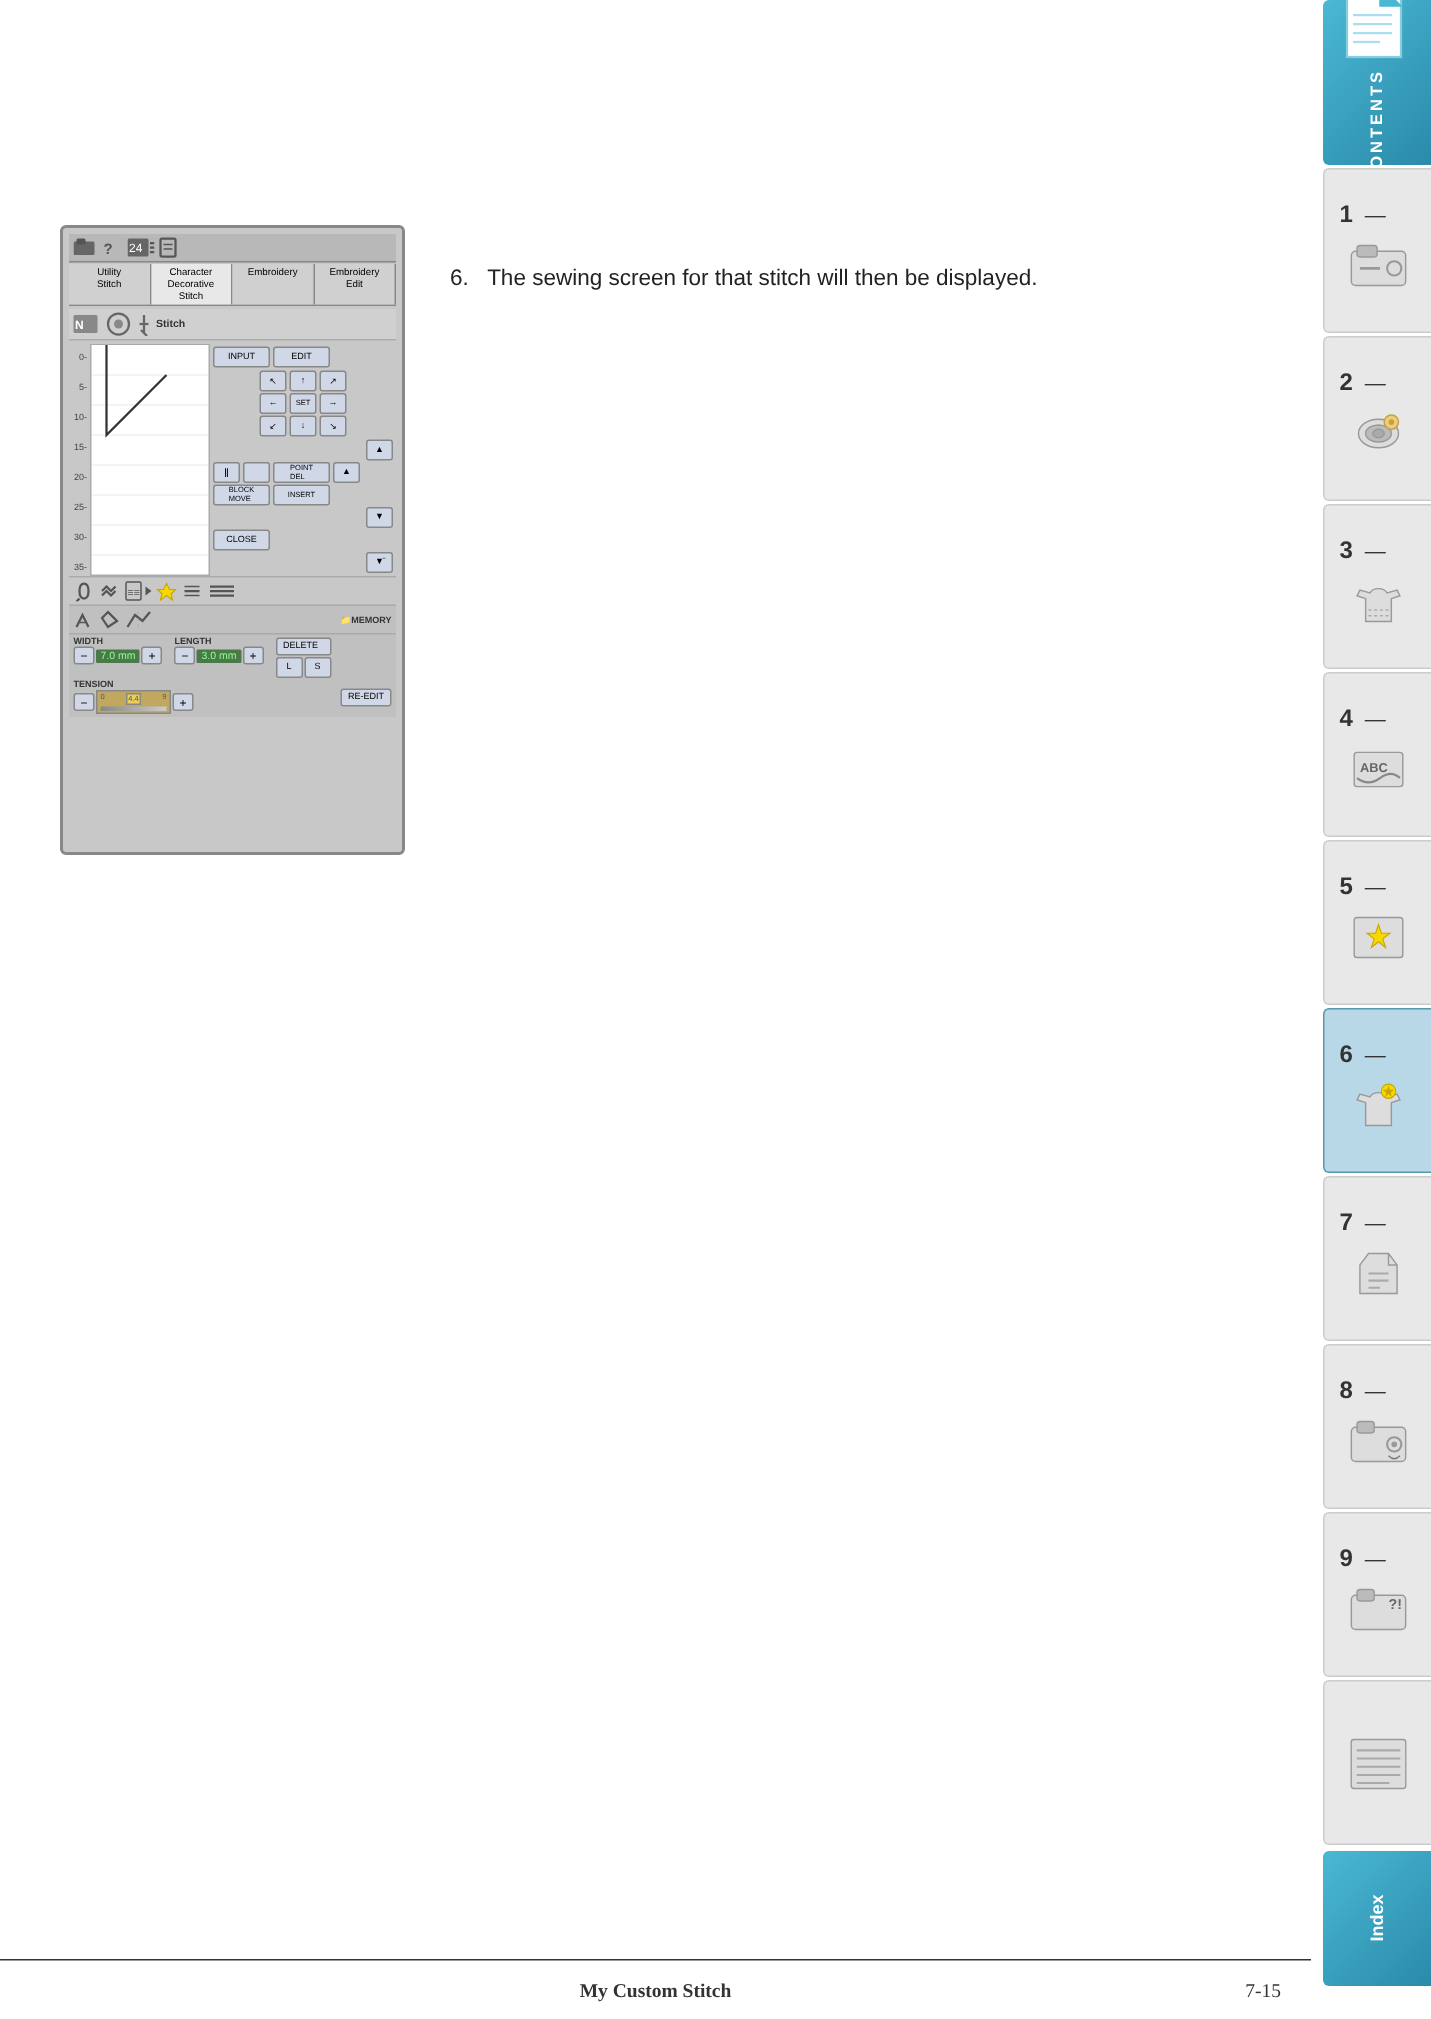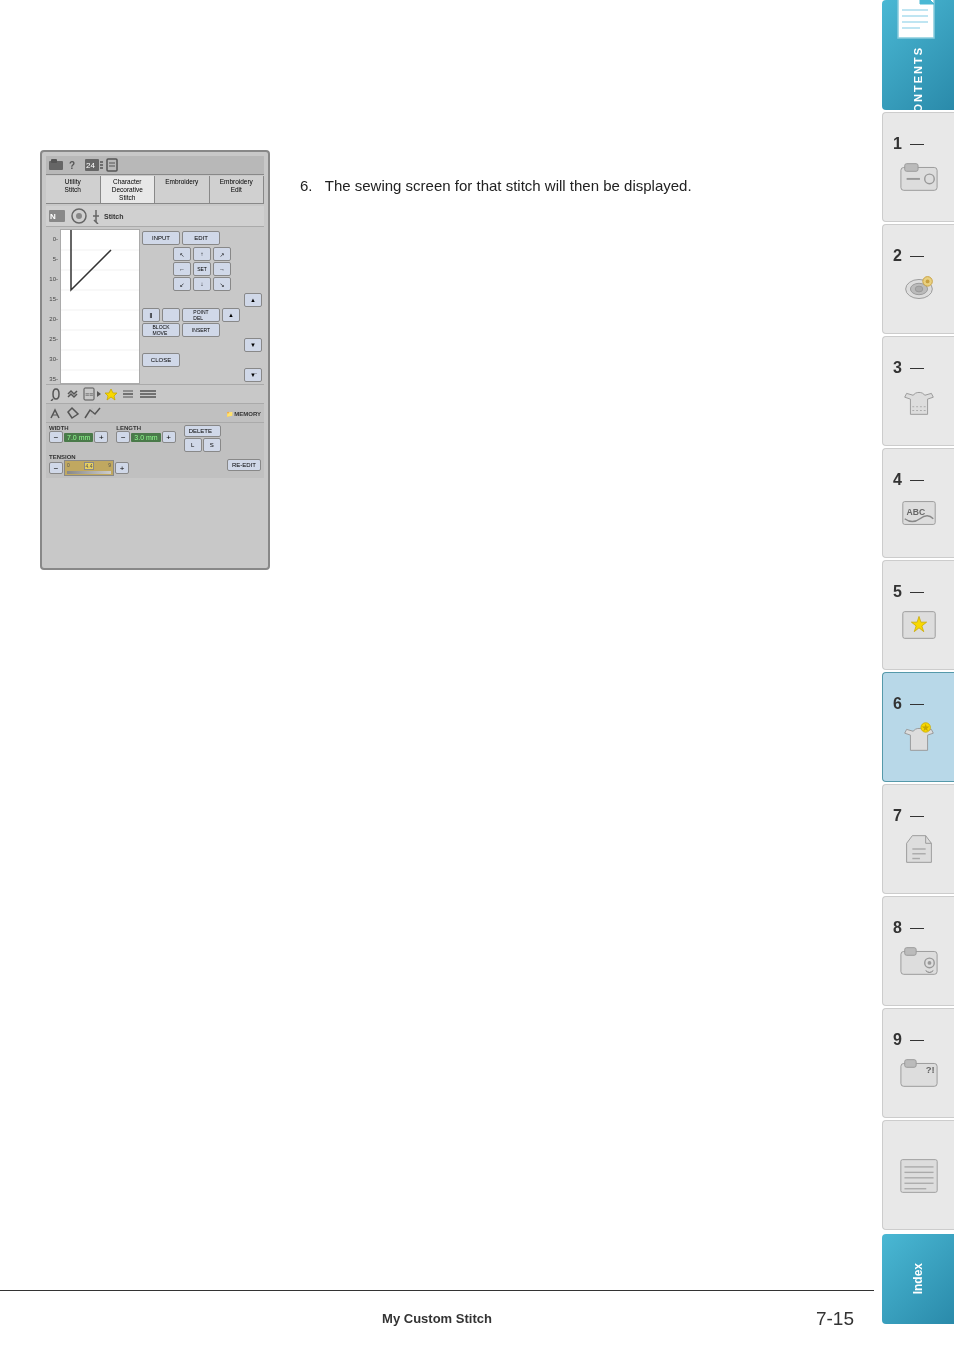--- a/index.html
+++ b/index.html
@@ -225,40 +225,41 @@
     .step-num {
       font-weight: normal;
     }
 
     
     .footer {
       position: absolute;
       bottom: 0;
       left: 0;
       right: 80px;
-      height: 56px;
+      height: 40px;
       border-top: 1px solid #333;
       display: flex;
       align-items: center;
       justify-content: center;
+      font-family: Liberation Serif, serif;
     }
 
     .footer-text {
       font-size: 13px;
       font-weight: bold;
       color: #333;
       position: absolute;
       left: 50%;
       transform: translateX(-50%);
     }
 
     .footer-page {
       position: absolute;
       right: 20px;
-      font-size: 19px;
+      font-size: 13px;
       color: #333;
     }
 
     
     .chap-icon svg {
       width: 40px;
       height: 40px;
     }
 
   </style>

